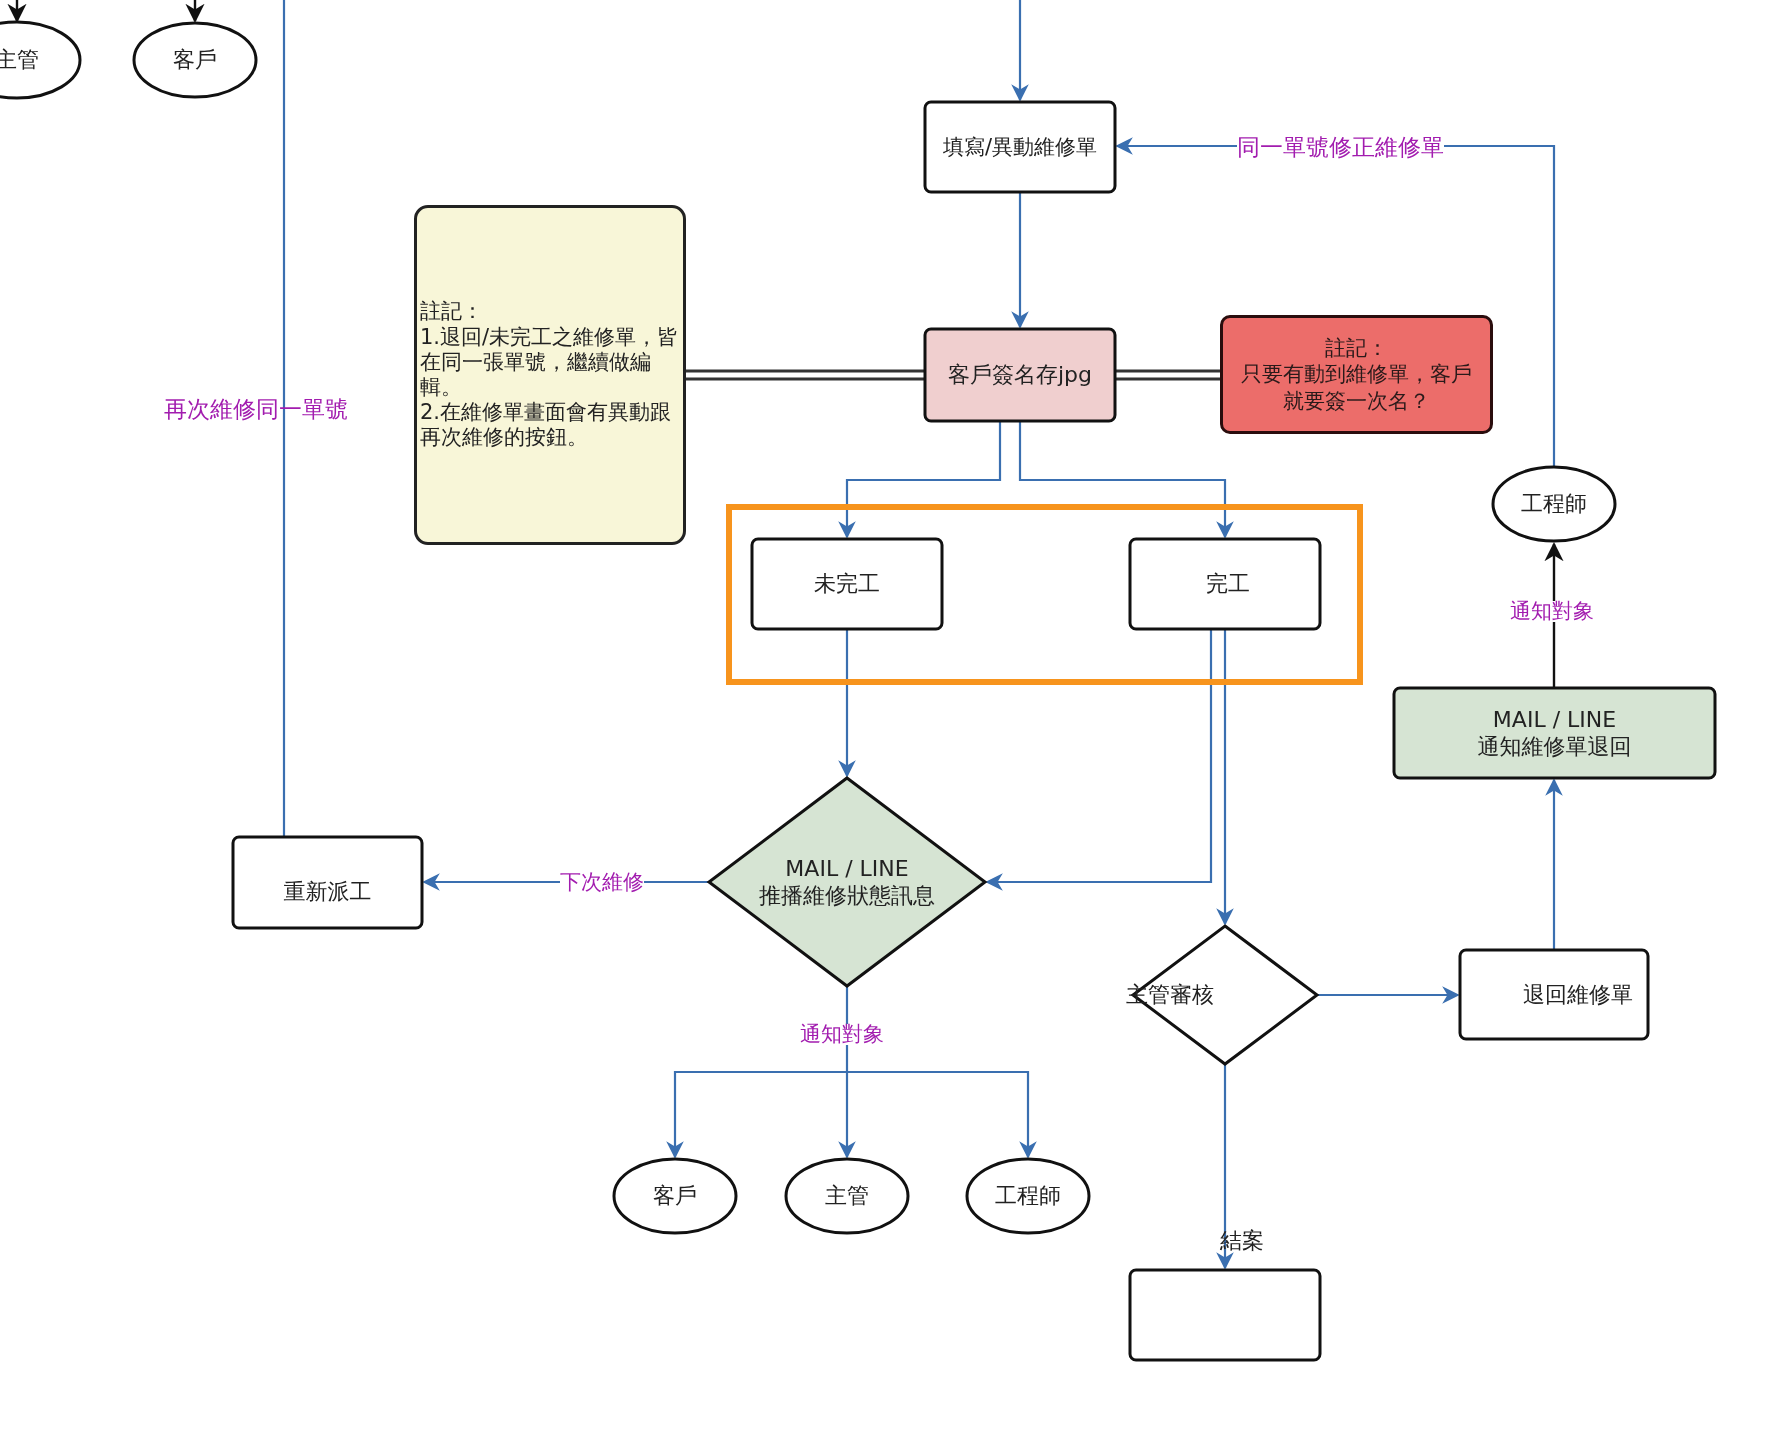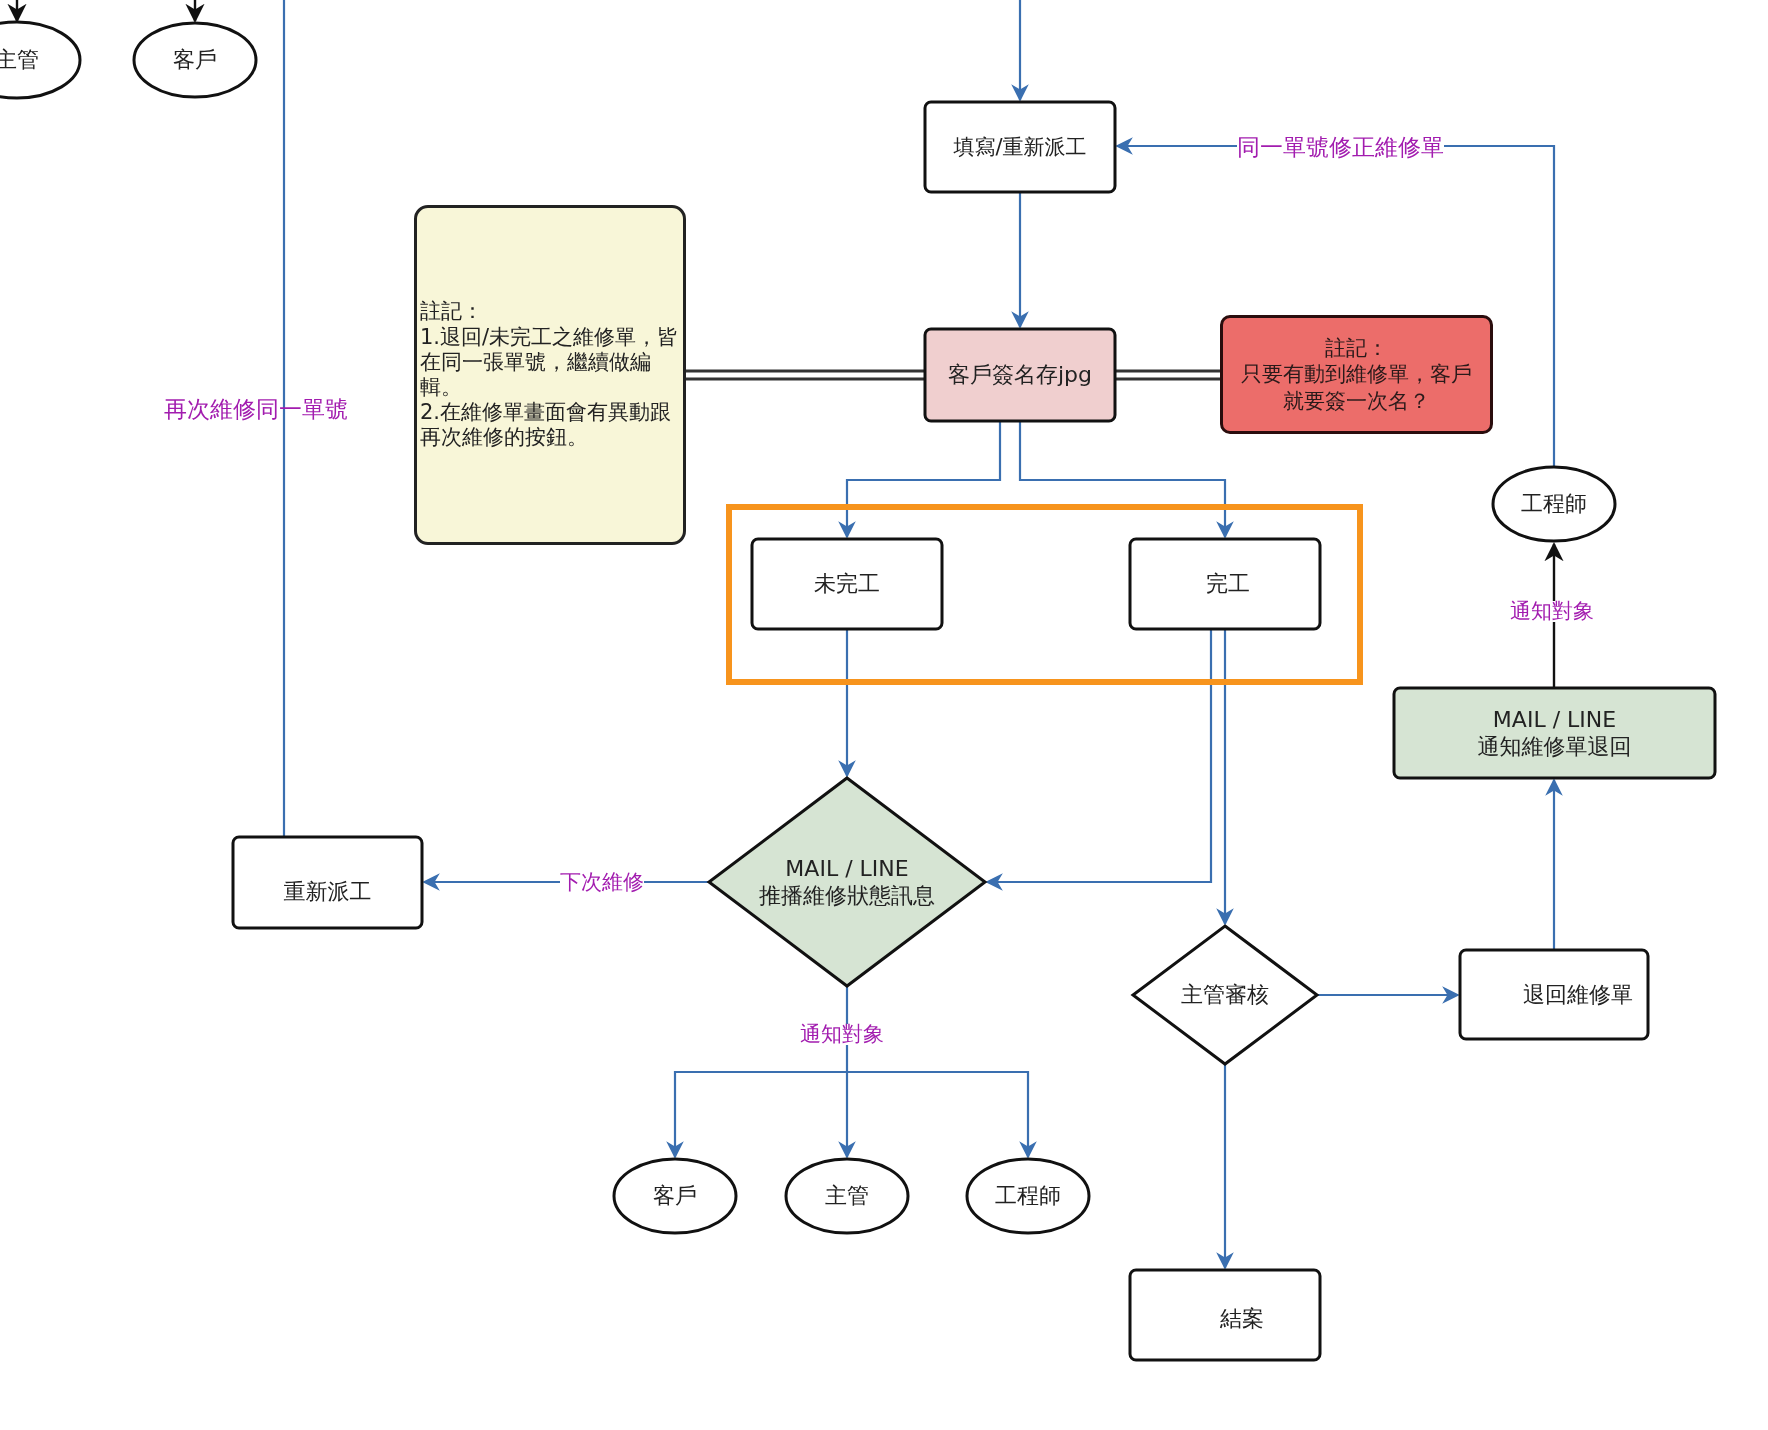--- a/index.html
+++ b/index.html
@@ -107,21 +107,21 @@
   <ellipse cx="675" cy="1196" rx="61" ry="37" fill="#fff" stroke="#111" stroke-width="3"></ellipse>
   <ellipse cx="847" cy="1196" rx="61" ry="37" fill="#fff" stroke="#111" stroke-width="3"></ellipse>
   <ellipse cx="1028" cy="1196" rx="61" ry="37" fill="#fff" stroke="#111" stroke-width="3"></ellipse>
 
   <rect x="1130" y="1270" width="190" height="90" rx="6" fill="#fff" stroke="#111" stroke-width="3"></rect>
 </svg>
 
 <div class="html-node" style="left:-46px;top:22px;width:126px;height:76px;">主管</div>
 <div class="html-node" style="left:134px;top:23px;width:122px;height:74px;">客戶</div>
 
-<div class="html-node" style="left:925px;top:102px;width:190px;height:90px;font-size:21px;">填寫/重新派工</div>
+<div class="html-node" style="left:925px;top:102px;width:190px;height:90px;font-size:21px;">填寫/異動維修單</div>
 <div class="html-node" style="left:925px;top:329px;width:190px;height:92px;">客戶簽名存jpg</div>
 
 <div class="note-yellow">
   <span>註記：
 1.退回/未完工之維修單，皆在同一張單號，繼續做編輯。
 2.在維修單畫面會有異動跟再次維修的按鈕。</span>
 </div>
 <div class="note-red">
   <span>註記：
 只要有動到維修單，客戶
@@ -138,26 +138,26 @@
   <span>通知維修單退回</span>
 </div>
 
 <div class="html-node" style="left:233px;top:837px;width:189px;height:109px;">重新派工</div>
 
 <div class="html-node" style="left:730px;top:840px;width:234px;height:84px;flex-direction:column;">
   <span>MAIL / LINE</span>
   <span>推播維修狀態訊息</span>
 </div>
 
-<div class="html-node" style="left:1140px;top:970px;width:170px;height:50px;">主管審核</div>
+<div class="html-node" style="left:1085px;top:970px;width:170px;height:50px;">主管審核</div>
 <div class="html-node" style="left:1460px;top:950px;width:188px;height:89px;padding-left:48px;">退回維修單</div>
 
 <div class="html-node" style="left:614px;top:1159px;width:122px;height:74px;">客戶</div>
 <div class="html-node" style="left:786px;top:1159px;width:122px;height:74px;">主管</div>
 <div class="html-node" style="left:967px;top:1159px;width:122px;height:74px;">工程師</div>
 
-<div class="html-node" style="left:1130px;top:1274px;width:224px;height:90px;">結案</div>
+<div class="html-node" style="left:1130px;top:1196px;width:224px;height:90px;">結案</div>
 
 <div class="edge-label" style="left:1237px;top:136px;">同一單號修正維修單</div>
 <div class="edge-label" style="left:164px;top:398px;background:transparent;">再次維修同一單號</div>
 <div class="edge-label" style="left:548px;top:872px;font-size:21px;margin-left:12px;">下次維修</div>
 <div class="edge-label" style="left:800px;top:1024px;font-size:21px;">通知對象</div>
 <div class="edge-label" style="left:1510px;top:601px;font-size:21px;">通知對象</div>
 
 </body></html>

